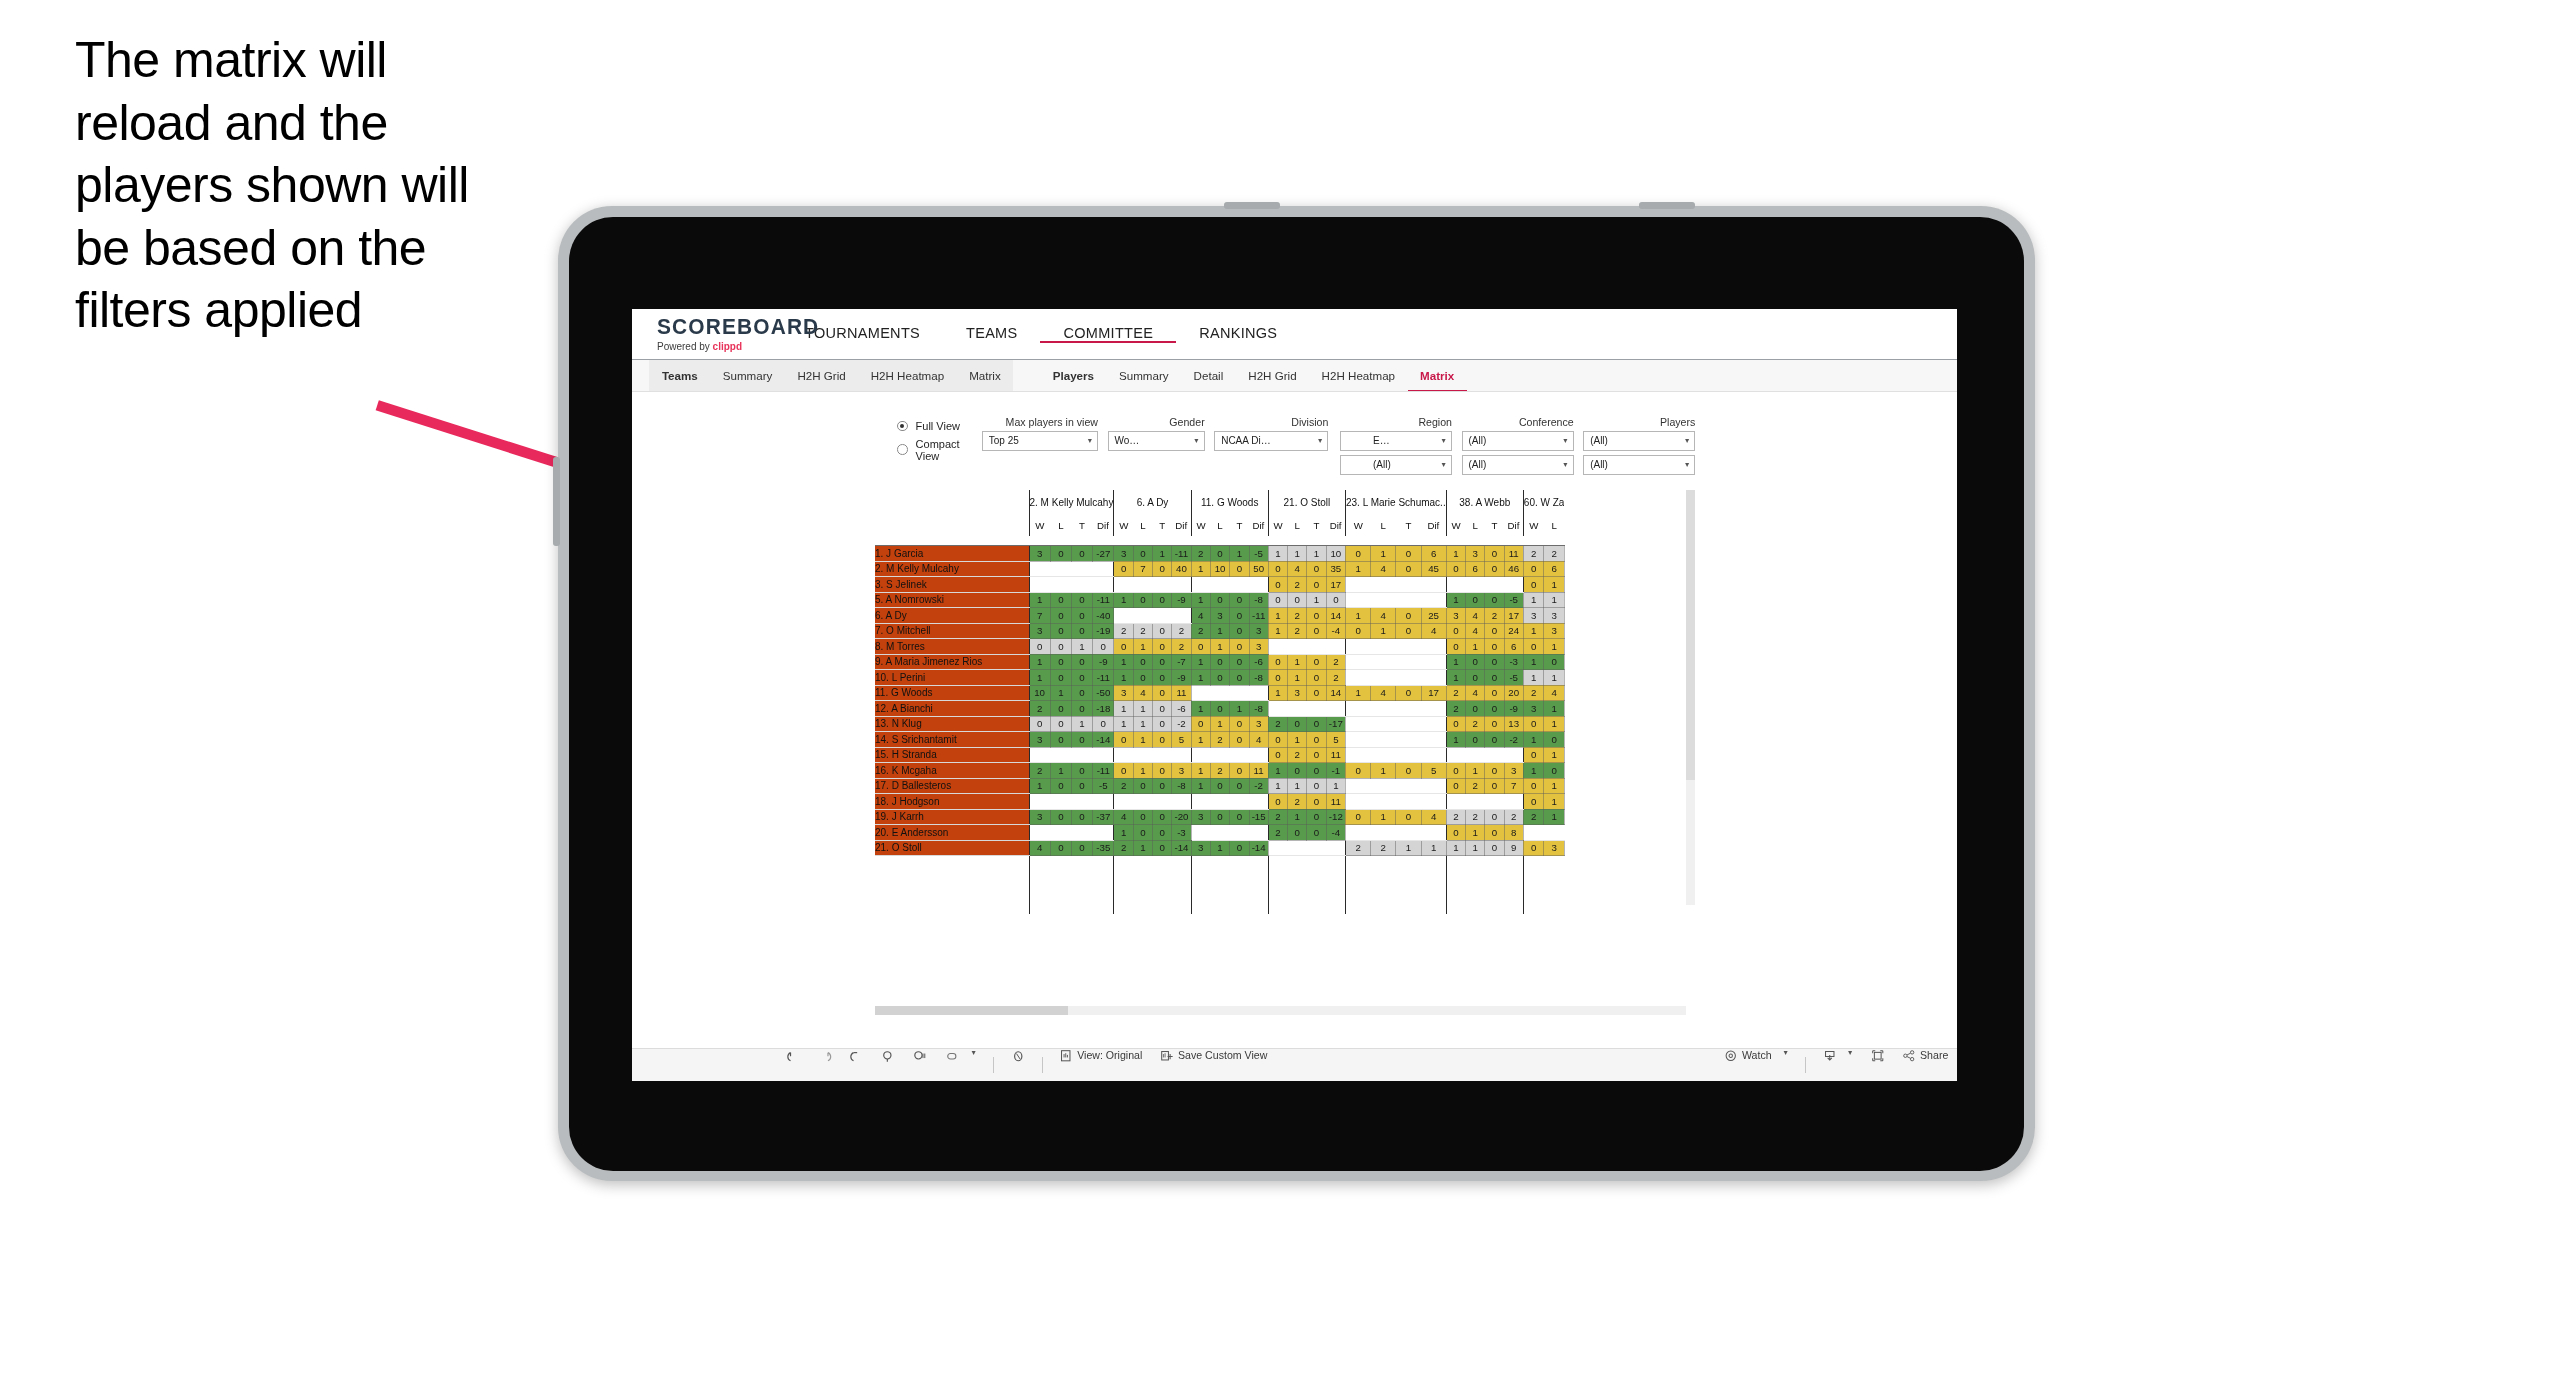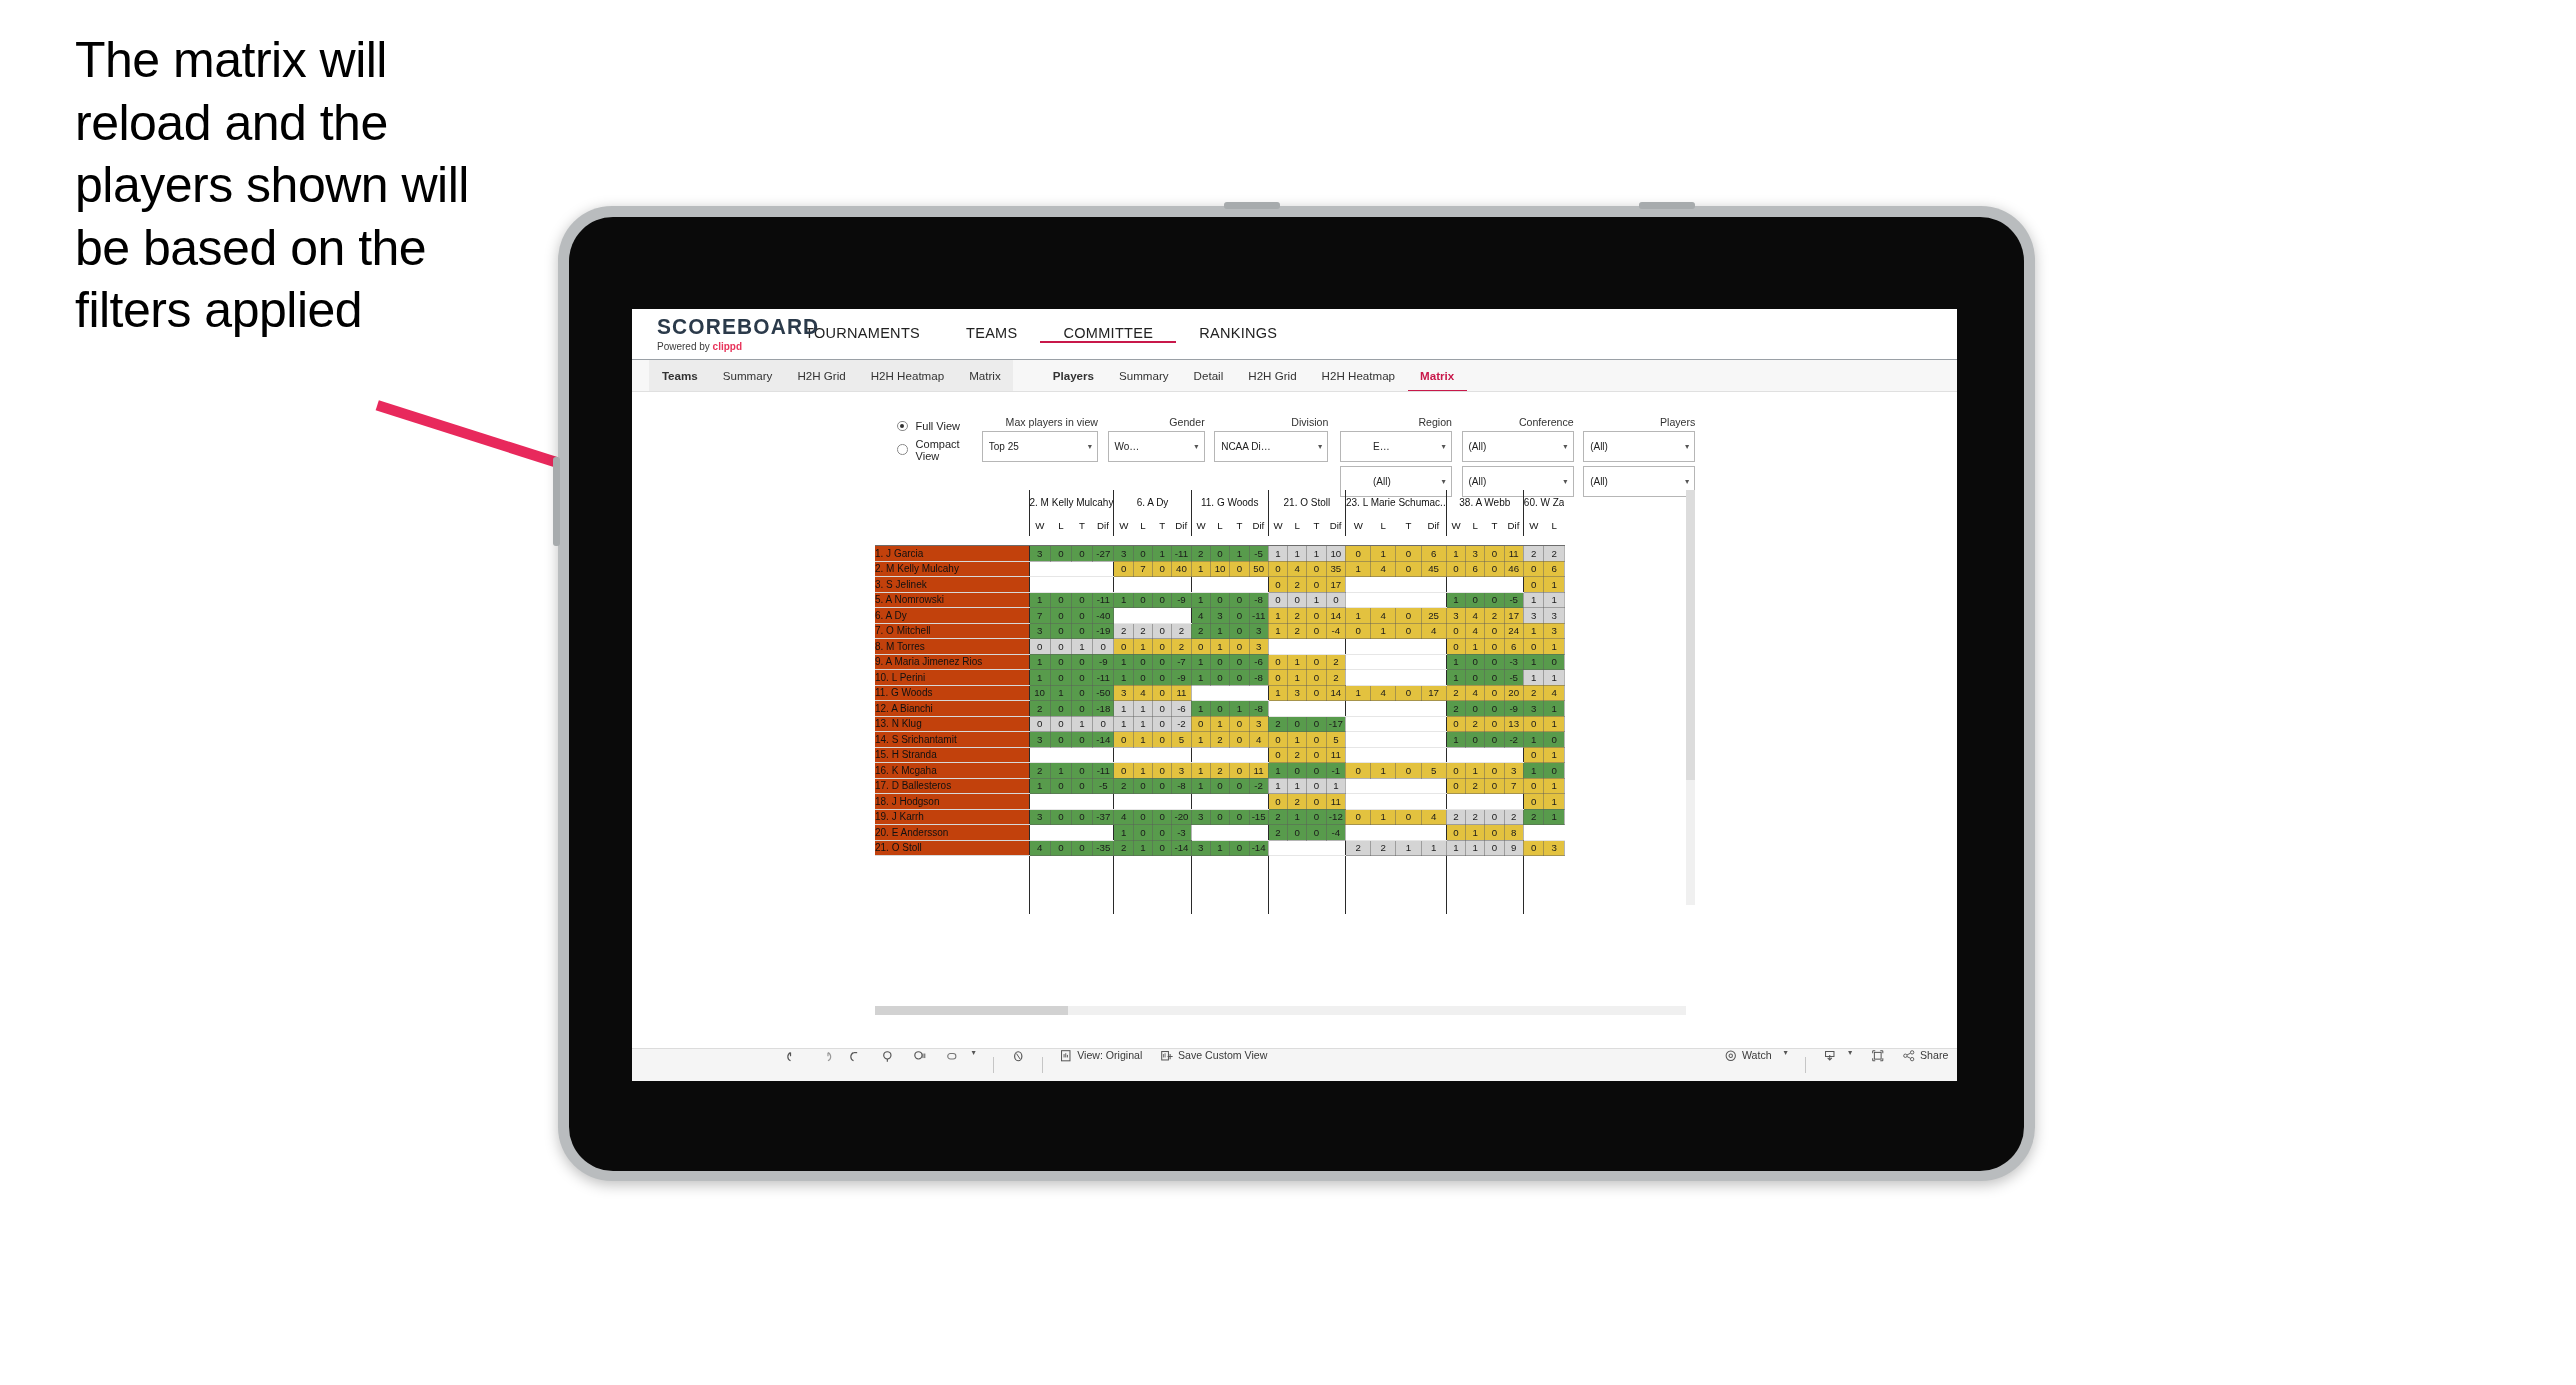--- a/index.html
+++ b/index.html
@@ -108,21 +108,21 @@
   .radio.on::after {
     content:''; position:absolute; left:2.4px; top:2.4px;
     width:3.9px; height:3.9px; border-radius:50%; background:#333;
   }
   .radio-lbl { font-size: 11px; color:#1f1f1f; }
 
   .fgroup { margin-right: 9.7px; text-align: right; }
   .fgroup.wide { margin-right: 11.6px; }
   .flabel { font-size: 10.6px; color: #333; margin-bottom: 2.9px; }
   .fselect {
-    height: 31px; border: 1px solid #b6b6b6; background: #fff;
+    height: 20px; border: 1px solid #b6b6b6; background: #fff;
     display:flex; align-items:center; justify-content: space-between;
     padding: 0 3.9px 0 5.8px; font-size: 10px; color:#222; cursor:pointer;
     margin-bottom: 3.9px;
     gap: 40px;
   }
   .fselect .cap { white-space: nowrap; overflow:hidden; text-overflow: ellipsis; }
   .caret { font-size: 6.8px; color:#555; margin-left: 5.8px; }
   .w-top25 { width: 116px; } .w-gender { width: 97px; }
   .w-div { width: 114px; } .w-region { width: 112px; padding-left: 32px; }
   .w-conf { width: 112px; } .w-players { width: 112px; }

